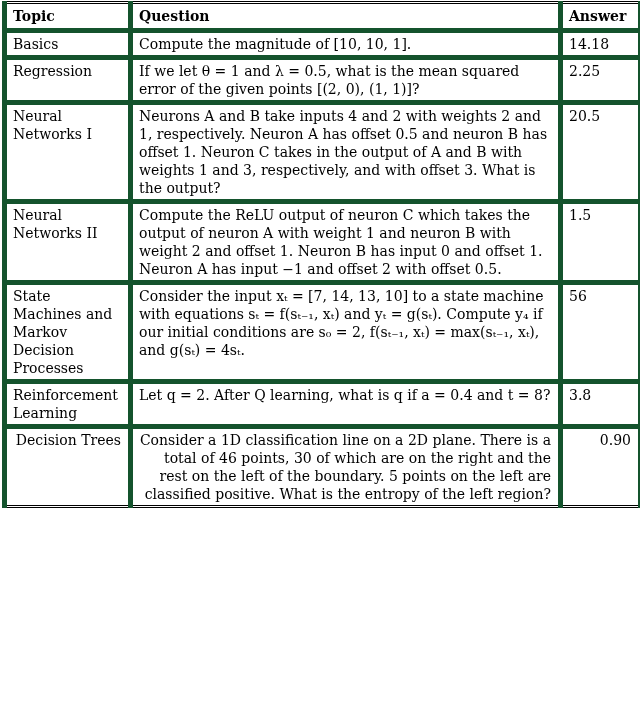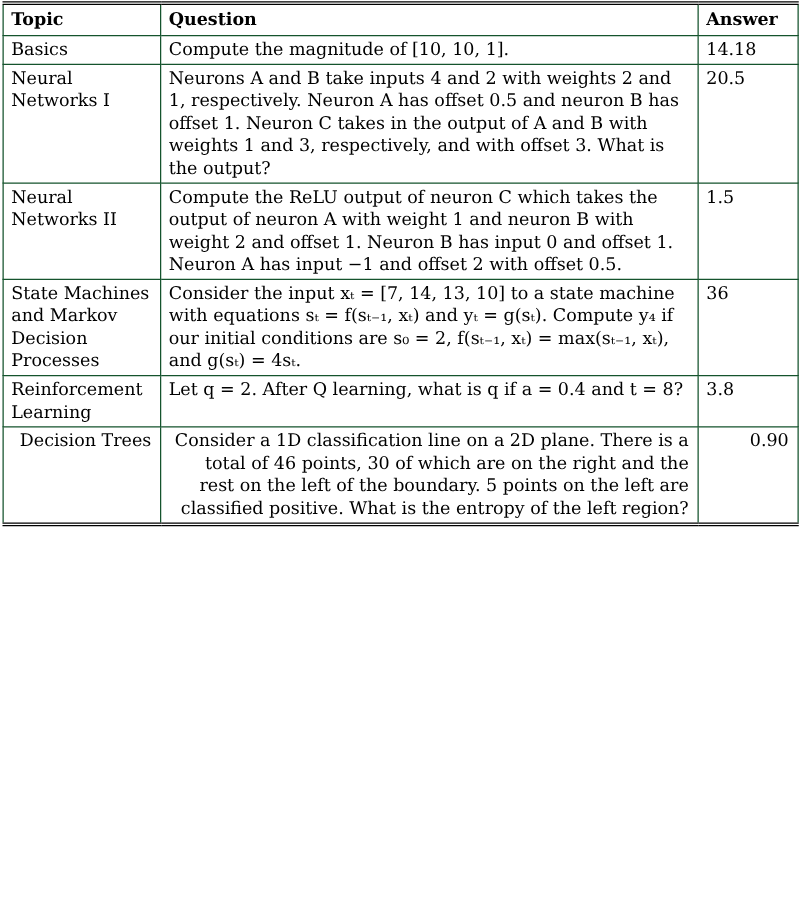--- a/index.html
+++ b/index.html
@@ -16,21 +16,21 @@
     padding: 1px 2px 0 2px;
     font-family: "DejaVu Serif", serif;
   }
   table.qa {
     border-collapse: collapse;
     table-layout: fixed;
     width: 636px;
   }
   table.qa th,
   table.qa td {
-    border: 1px solid #14532d;
+    border: 5px solid #14532d;
     vertical-align: top;
     text-align: left;
     padding: 2px 7px 2px 6px;
     font-size: 14px;
     line-height: 18px;
     font-family: "DejaVu Serif", serif;
     overflow: hidden;
   }
   table.qa thead th {
     font-weight: bold;
@@ -63,33 +63,38 @@
         <th>Answer</th>
       </tr>
     </thead>
     <tbody>
       <tr>
         <td>Basics</td>
         <td>Compute the magnitude of [10, 10, 1].</td>
         <td>14.18</td>
       </tr>
       <tr>
+        <td>Regression</td>
+        <td>If we let θ = 1 and λ = 0.5, what is the mean squared error of the given points [(2, 0), (1, 1)]?</td>
+        <td>2.25</td>
+      </tr>
+      <tr>
         <td>Neural Networks I</td>
         <td>Neurons A and B take inputs 4 and 2 with weights 2 and 1, respectively. Neuron A has offset 0.5 and neuron B has offset 1. Neuron C takes in the output of A and B with weights 1 and 3, respectively, and with offset 3. What is the output?</td>
         <td>20.5</td>
       </tr>
       <tr>
         <td>Neural Networks II</td>
         <td>Compute the ReLU output of neuron C which takes the output of neuron A with weight 1 and neuron B with weight 2 and offset 1. Neuron B has input 0 and offset 1. Neuron A has input −1 and offset 2 with offset 0.5.</td>
         <td>1.5</td>
       </tr>
       <tr>
         <td>State Machines and Markov Decision Processes</td>
         <td>Consider the input xₜ = [7, 14, 13, 10] to a state machine with equations sₜ = f(sₜ₋₁, xₜ) and yₜ = g(sₜ). Compute y₄ if our initial conditions are s₀ = 2, f(sₜ₋₁, xₜ) = max(sₜ₋₁, xₜ), and g(sₜ) = 4sₜ.</td>
-        <td>36</td>
+        <td>56</td>
       </tr>
       <tr>
         <td>Reinforcement Learning</td>
         <td>Let q = 2. After Q learning, what is q if a = 0.4 and t = 8?</td>
         <td>3.8</td>
       </tr>
       <tr>
         <td>Decision Trees</td>
         <td>Consider a 1D classification line on a 2D plane. There is a total of 46 points, 30 of which are on the right and the rest on the left of the boundary. 5 points on the left are classified positive. What is the entropy of the left region?</td>
         <td>0.90</td>

